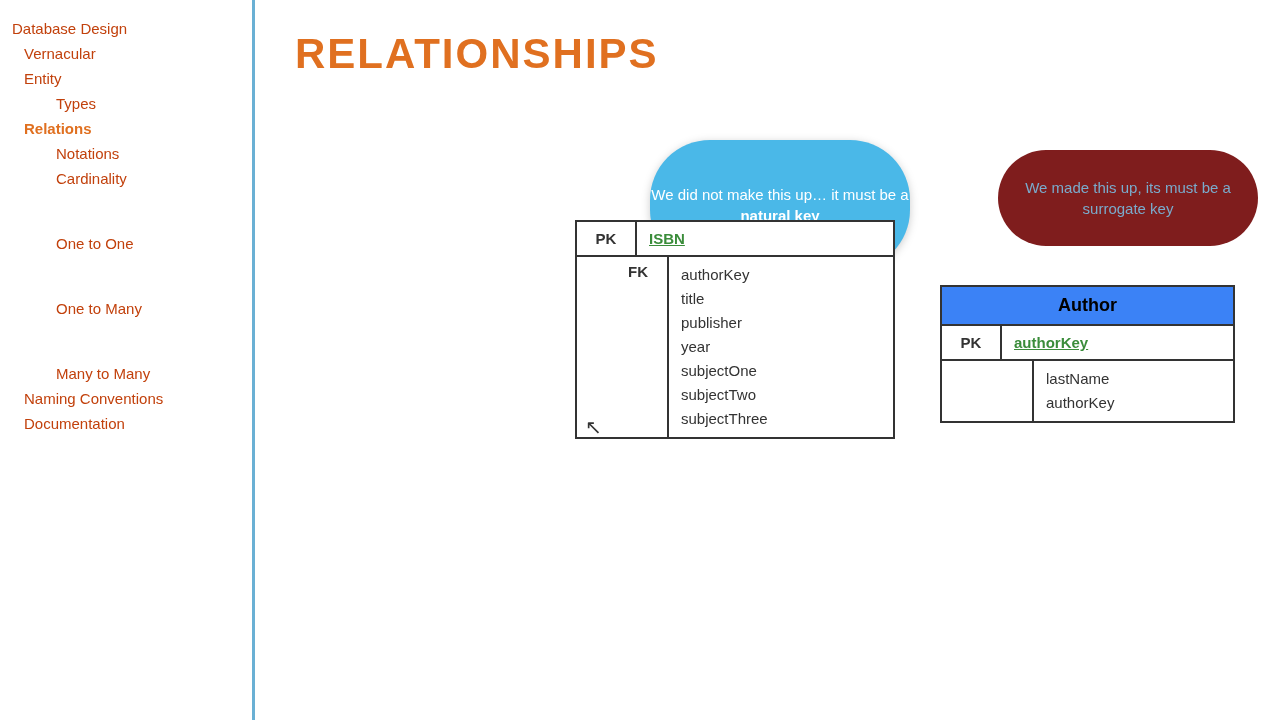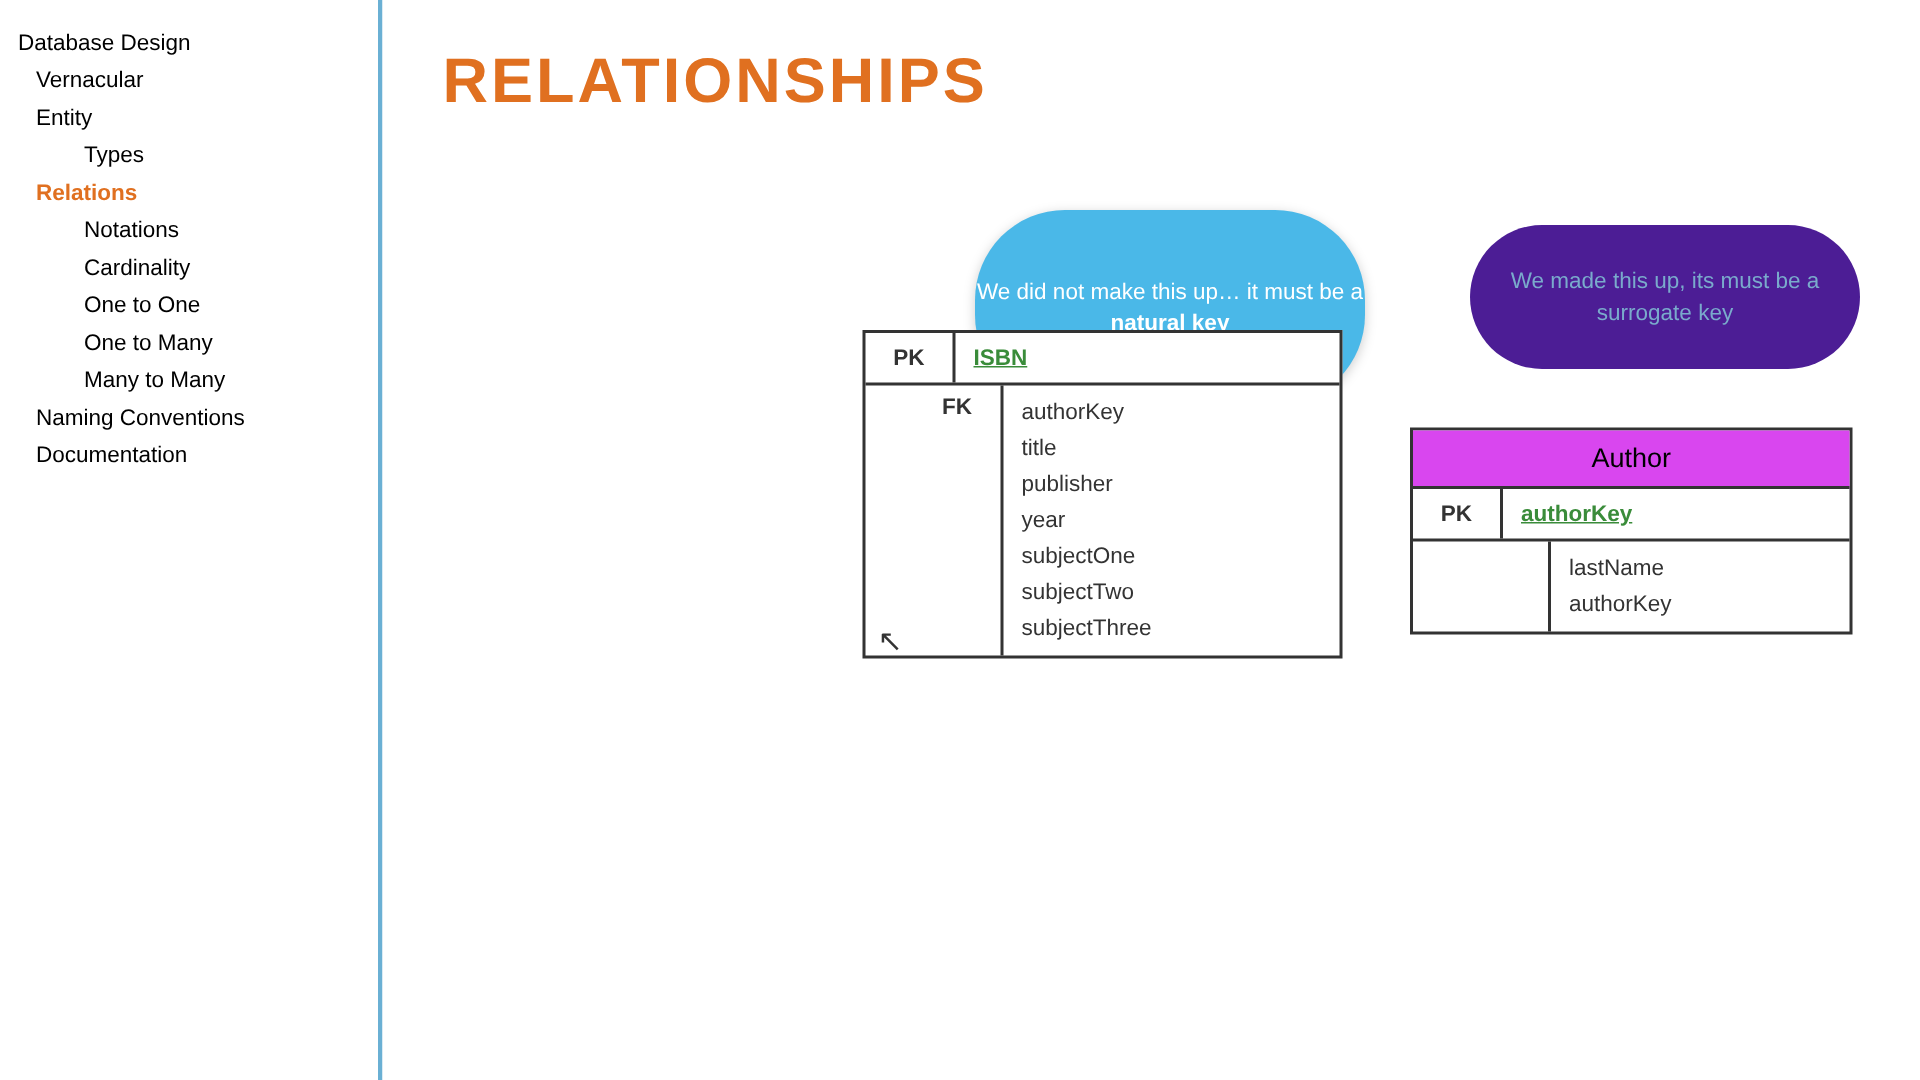--- a/index.html
+++ b/index.html
@@ -18,28 +18,28 @@
       min-width: 255px;
       background: #fff;
       padding: 16px 0;
       border-right: 3px solid #6ab0d4;
       height: 720px;
       overflow-y: auto;
     }
     .sidebar-item {
       padding: 4px 12px;
       font-size: 15px;
-      color: #000000;
+      color: #c2410c;
       cursor: pointer;
     }
     .sidebar-item.active { color: #e07020; font-weight: bold; }
     .sidebar-item.green { color: #3a8c3a; font-weight: bold; }
     .sidebar-item.indent1 { padding-left: 24px; }
     .sidebar-item.indent2 { padding-left: 56px; }
-    .sidebar-item.indent3 { padding-left: 56px; }
+    .sidebar-item.indent3 { padding-left: 56px; margin-top: 40px; }
 
     
     #main {
       flex: 1;
       background: #fff;
       padding: 30px 40px;
       position: relative;
       overflow: hidden;
     }
 
@@ -94,23 +94,23 @@
       width: 25px;
       height: 25px;
       background: #4ab8e8;
       border-radius: 50%;
     }
 
     .cloud-right {
       width: 260px;
       height: 96px;
       top: 150px;
-      right: 40px;
+      right: 22px;
       border-radius: 60px;
-      background: #4c1d95;
+      background: #7f1d1d;
       color: #7aabcc;
     }
 
     
     .db-table {
       position: absolute;
       border: 2px solid #333;
       background: #fff;
     }
 
@@ -120,25 +120,25 @@
       width: 320px;
     }
 
     .table-right {
       top: 285px;
       right: 45px;
       width: 295px;
     }
 
     .table-header {
-      background: #d946ef;
+      background: #3b82f6;
       border-bottom: 2px solid #333;
       padding: 8px 12px;
       font-size: 18px;
-      font-weight: normal;
+      font-weight: bold;
       text-align: center;
     }
 
     .table-pk-row {
       display: flex;
       border-bottom: 2px solid #333;
     }
 
     .table-key-col {
       width: 60px;

